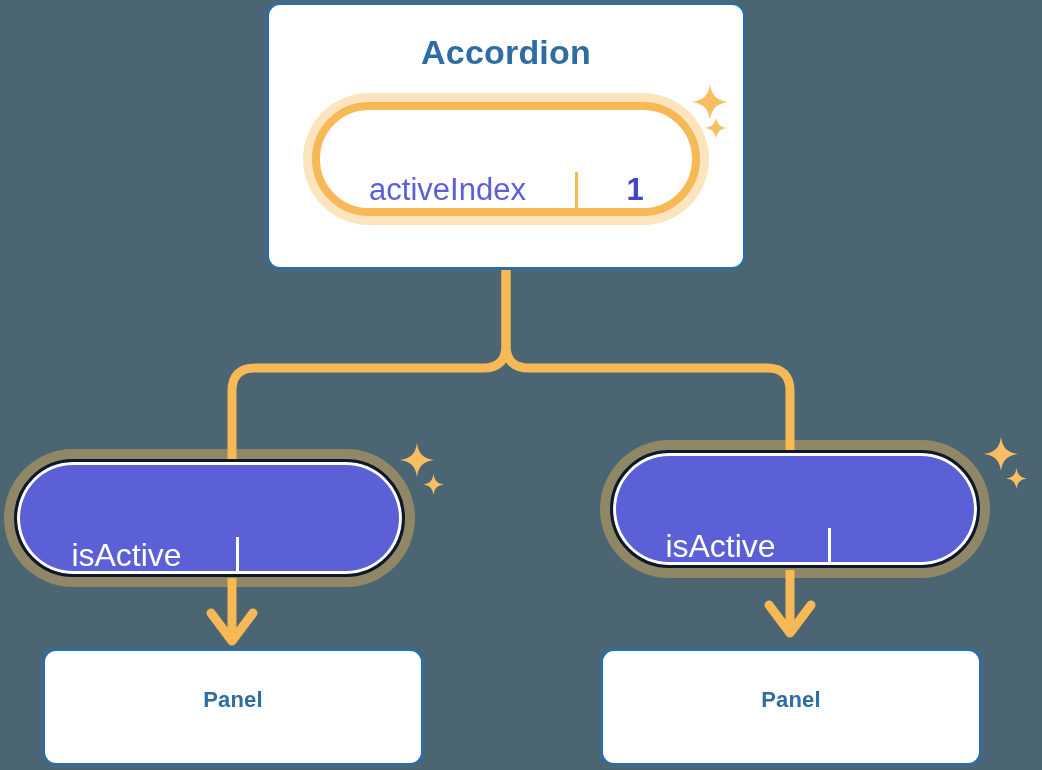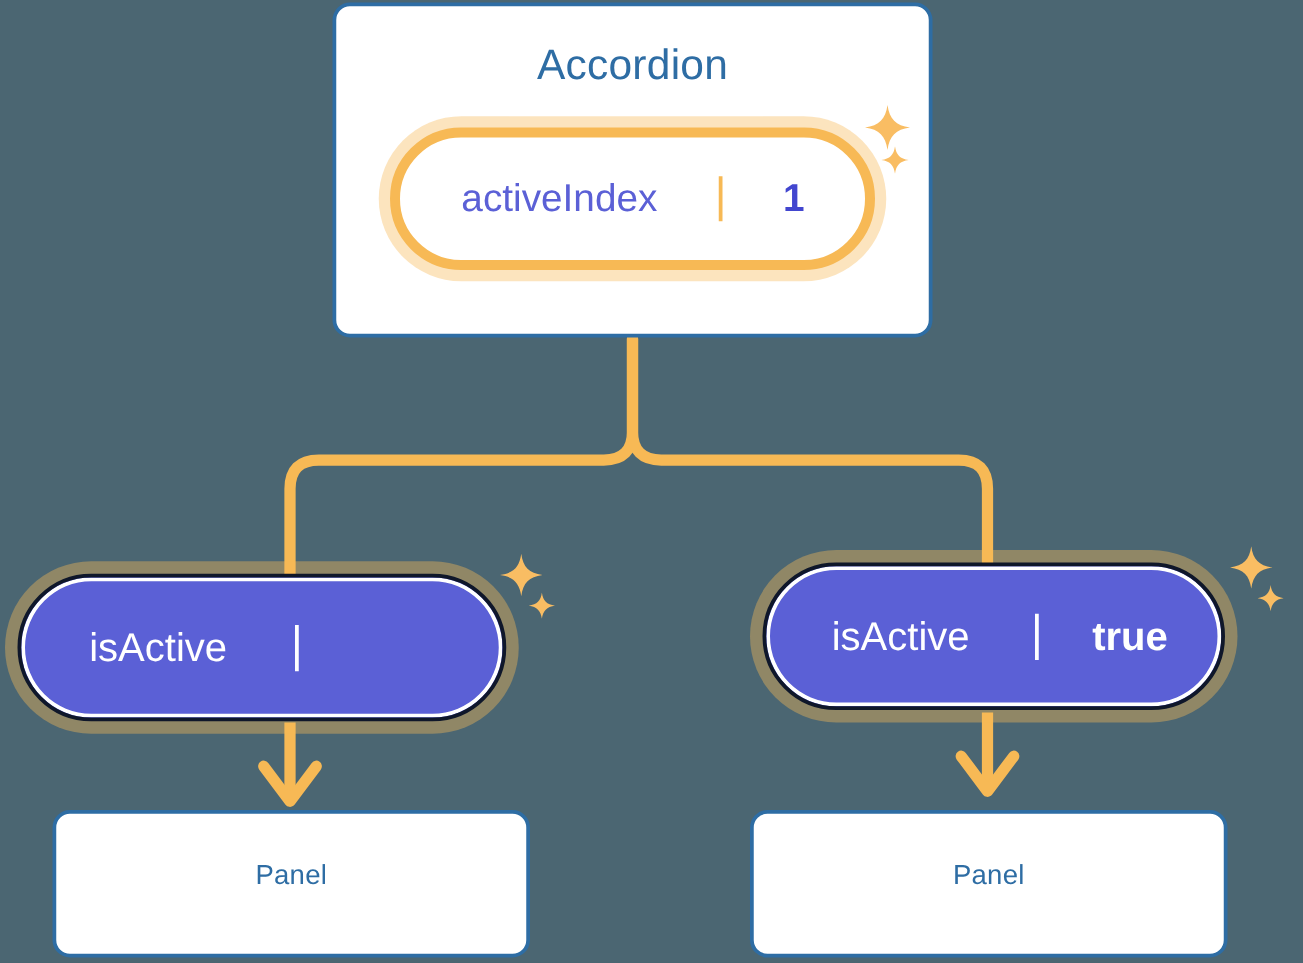--- a/index.html
+++ b/index.html
@@ -38,21 +38,21 @@
     border: 3px solid #2e6da4;
     border-radius: 14px;
     box-sizing: border-box;
   }
   .card-title {
     position: absolute;
     left: 0;
     width: 100%;
     text-align: center;
     color: #2e6da4;
-    font-weight: 400;
+    font-weight: 700;
     letter-spacing: 0.2px;
   }
 
   #card-root {
     left: 266px;
     top: 2px;
     width: 480px;
     height: 268px;
   }
   #card-root .card-title {
@@ -70,21 +70,21 @@
   .panel-card .card-title {
     top: 36px;
     font-size: 22px;
   }
 
   
   .pill {
     position: absolute;
     box-sizing: border-box;
     display: flex;
-    align-items: center;
+    align-items: flex-end;
     border-radius: 999px;
   }
   .pill-key, .pill-val {
     display: flex;
     align-items: center;
     justify-content: center;
     white-space: nowrap;
     box-sizing: border-box;
   }
 
@@ -226,21 +226,20 @@
       <path d="M18 0 C19.6 11.4 24.6 16.4 36 18 C24.6 19.6 19.6 24.6 18 36 C16.4 24.6 11.4 19.6 0 18 C11.4 16.4 16.4 11.4 18 0 Z" fill="#f9bd63"></path>
     </svg>
   </div>
 
   <div class="card panel-card" id="card-panel-left">
     <div class="card-title">Panel</div>
   </div>
 
   <div class="pill pill-child" id="pill-right">
     <div class="pill-key">isActive</div>
-    <div class="pill-val">true</div>
   </div>
 
   <div class="sparkle" id="sparkle-right-big">
     <svg width="34" height="34" viewBox="0 0 36 36">
       <path d="M18 0 C19.6 11.4 24.6 16.4 36 18 C24.6 19.6 19.6 24.6 18 36 C16.4 24.6 11.4 19.6 0 18 C11.4 16.4 16.4 11.4 18 0 Z" fill="#f9bd63"></path>
     </svg>
   </div>
   <div class="sparkle" id="sparkle-right-small">
     <svg width="21" height="21" viewBox="0 0 36 36">
       <path d="M18 0 C19.6 11.4 24.6 16.4 36 18 C24.6 19.6 19.6 24.6 18 36 C16.4 24.6 11.4 19.6 0 18 C11.4 16.4 16.4 11.4 18 0 Z" fill="#f9bd63"></path>

